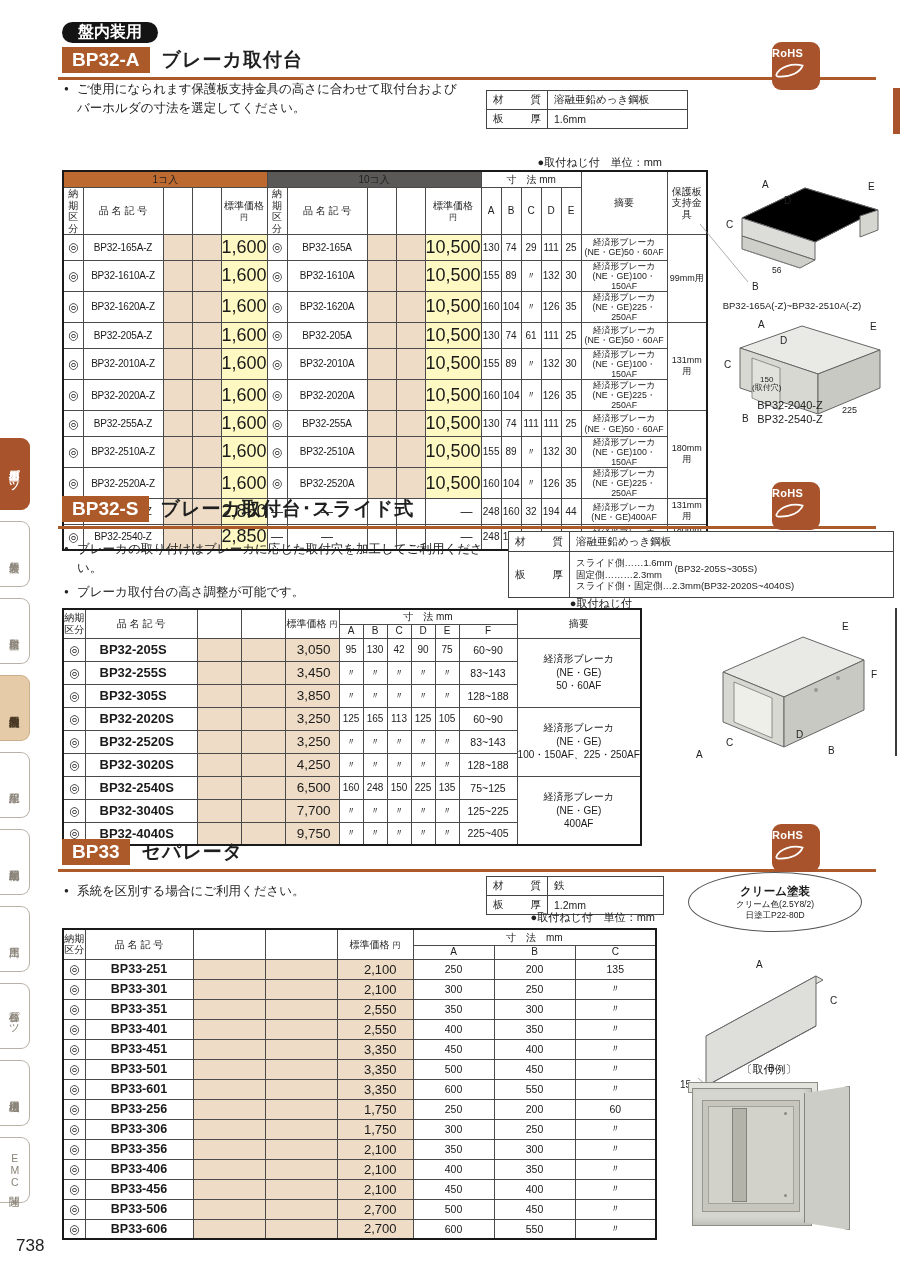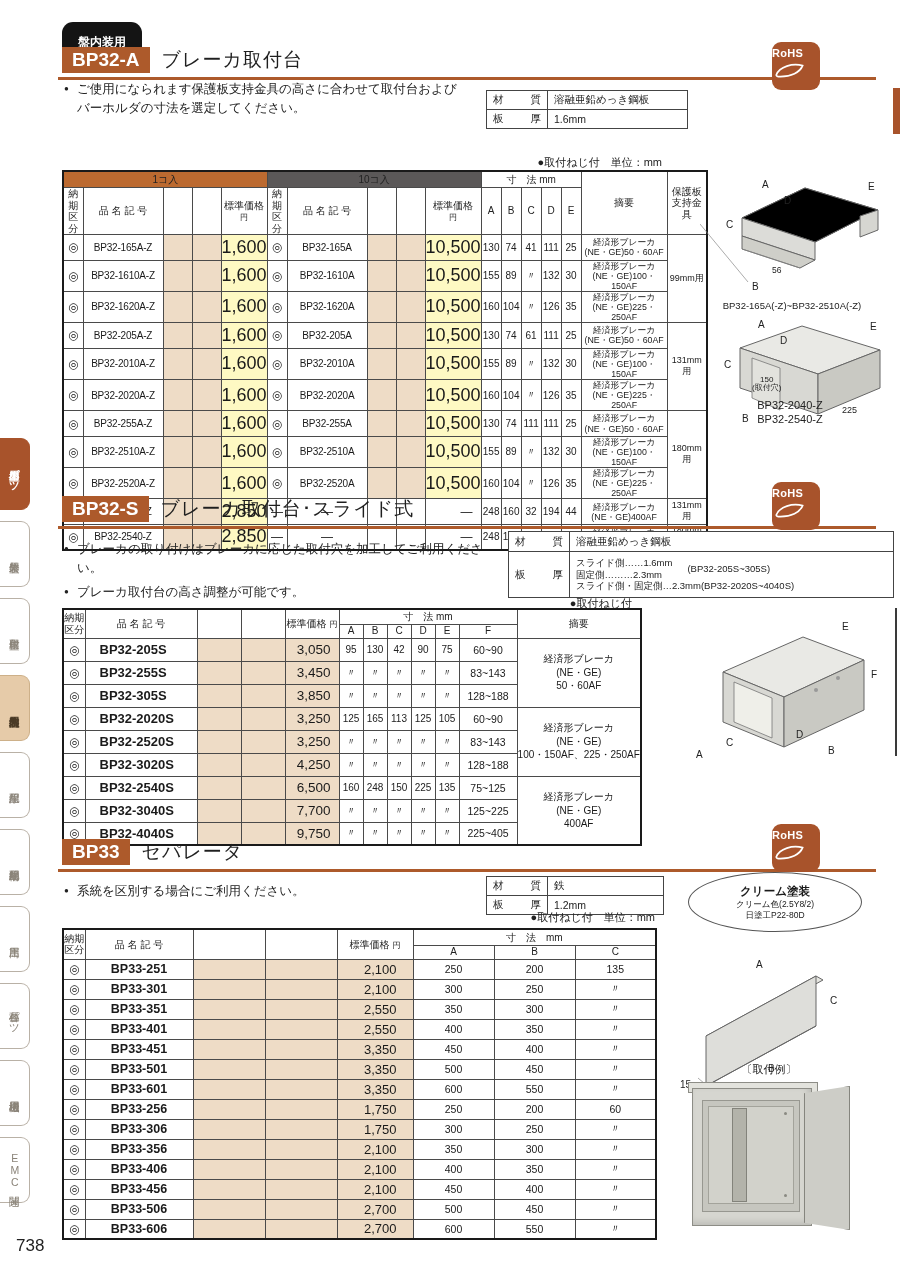--- a/index.html
+++ b/index.html
@@ -11,43 +11,43 @@
   #sidebar{position:absolute;left:0;top:438px;width:34px}
   .vtab{writing-mode:vertical-rl;text-orientation:upright;width:29px;height:64px;
         margin-bottom:11px;border:1px solid #b9b1a6;border-left:none;border-radius:0 9px 9px 0;
         display:flex;align-items:center;justify-content:center;font-size:10.5px;color:#8a8378;
         background:#fff;letter-spacing:0;line-height:1}
   .vtab.brown{background:#a8532b;border-color:#a8532b;color:#fff;font-weight:bold;height:70px}
   .vtab.active{background:#e6cba9;border-color:#cdb089;color:#4a3a26;font-weight:bold}
   #pageno{position:absolute;left:16px;top:1236px;font-size:17px;color:#222}
 
   
-  .cat-tag{background:#141414;color:#fff;border-radius:11px;padding:12px 16px;font-size:12px;font-weight:bold}
+  .cat-tag{background:#141414;color:#fff;border-radius:11px;padding:0 16px;font-size:16px;font-weight:bold}
   .schead{display:flex;align-items:center}
   .scode{background:#ad5a2b;color:#fff;font-weight:bold;font-size:19px;padding:2px 10px}
-  .stitle{font-size:19px;font-weight:normal;margin-left:12px;letter-spacing:1px;color:#1f1f1f}
+  .stitle{font-size:19px;font-weight:bold;margin-left:12px;letter-spacing:1px;color:#1f1f1f}
   .rule{height:3px;background:#ad5a2b}
   .edge-strip{position:absolute;right:0;top:88px;width:7px;height:46px;background:#a8532b}
   .edge-line{position:absolute;left:895px;top:608px;width:2px;height:148px;background:#3a3a3a}
 
   
   .rohs{width:48px;height:48px;background:#a8532b;border-radius:9px;color:#fff;text-align:left}
   .rohs .rl{font-size:11px;font-weight:bold;margin-top:5px;letter-spacing:.3px}
 
   
   .bitem{font-size:12.5px;line-height:1.5;margin-bottom:5px;white-space:pre-line;
          position:relative;padding-left:13px;color:#222}
   .bitem::before{content:"●";position:absolute;left:0;top:3px;font-size:8px}
 
   
   .mat{border-collapse:collapse;background:#fff}
   .mat td{border:1px solid #444;font-size:10.5px;padding:2px 6px;vertical-align:middle;color:#222}
   .mat .ml{width:48px;text-align:justify;text-align-last:justify}
   .m2v{font-size:9.5px;line-height:1.25}
-  .m2row{display:flex;align-items:center;gap:15px}
+  .m2row{display:flex;align-items:center;gap:2px}
   .tnote{font-size:11px;color:#222}
   .prel{white-space:pre-line}
 
   
   .ct{border-collapse:collapse;table-layout:fixed;border:2px solid #1a1a1a;background:#fff}
   .ct th,.ct td{border:1px solid #4a4a4a;text-align:center;padding:0;font-weight:normal;overflow:hidden}
   .ct th{font-size:10px;line-height:1.15;color:#222}
   .band{color:#fff;font-size:11.5px;font-weight:bold;height:15px}
   .bo{background:#bc6a30}.bg2{background:#5b5858}
   .b{background:#eedcc6}
@@ -204,21 +204,21 @@
             <td class="b"></td>
             <td class="b"></td>
             <td class="pr">1,600</td>
             <td class="mk">◎</td>
             <td class="nm">BP32-165A</td>
             <td class="b"></td>
             <td class="b"></td>
             <td class="pr">10,500</td>
             <td class="dv">130</td>
             <td class="dv">74</td>
-            <td class="dv">41</td>
+            <td class="dv">29</td>
             <td class="dv">111</td>
             <td class="dv">25</td>
             <td class="nt">経済形ブレーカ<br>(NE・GE)50・60AF</td>
             <td class="sp" rowspan="3">99mm用</td>
           </tr>
           <tr>
             <td class="mk">◎</td>
             <td class="nm">BP32-1610A-Z</td>
             <td class="b"></td>
             <td class="b"></td>

